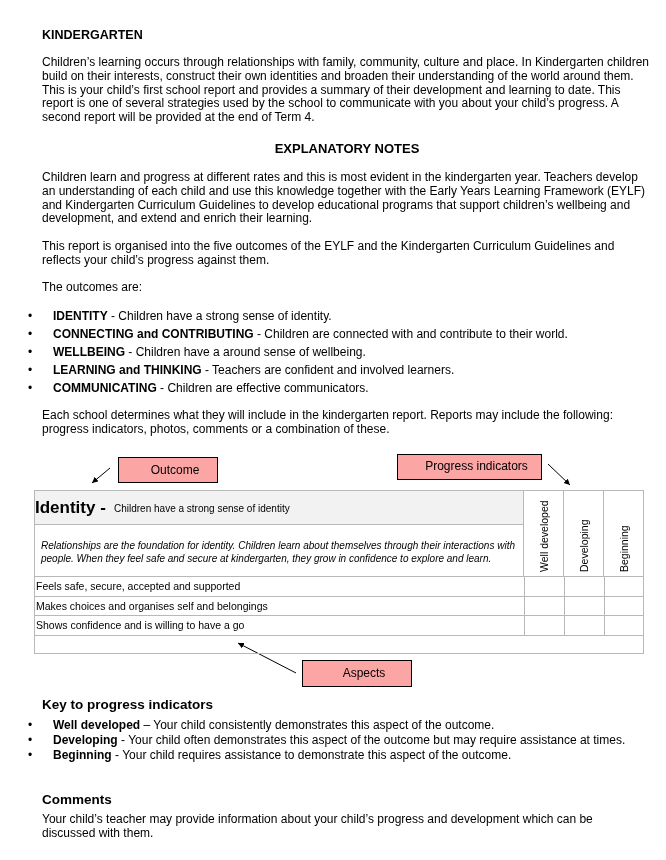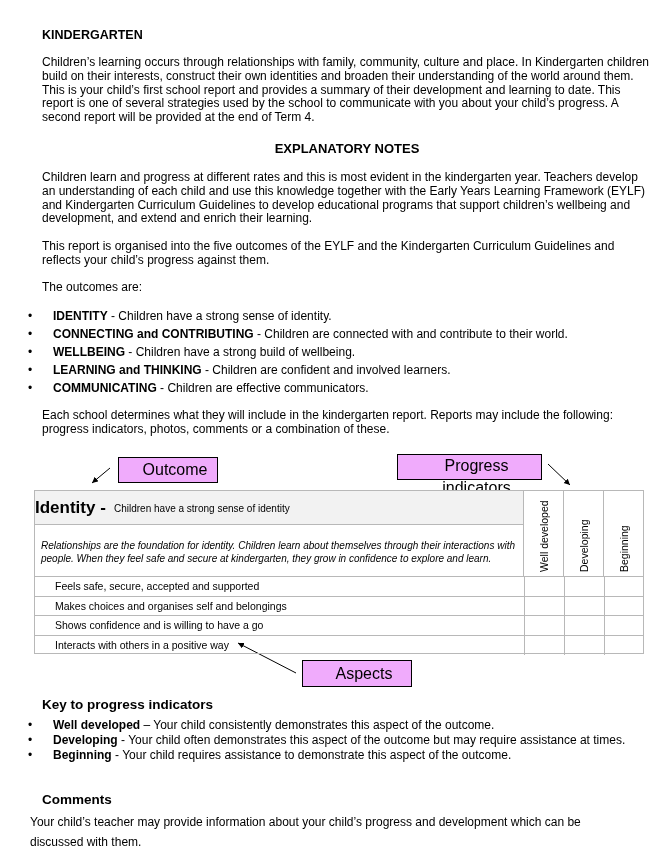--- a/index.html
+++ b/index.html
@@ -8,21 +8,21 @@
   .abs { position:absolute;padding-left:14px; }
   .h-kinder { left:28px; top:28px; font-weight:bold; font-size:12.5px; }
   .para { left:28px; width:610px; font-size:12px; line-height:13.8px; }
   .h-notes { left:0; width:666px; top:141px; text-align:center; font-weight:bold; font-size:13px; }
   .outcomes { left:28px; top:309px; margin:0; padding:0; list-style:none; }
   .outcomes li { position:relative; padding-left:25px; height:18px; line-height:14px; font-size:12px; }
   .outcomes li .bullet { position:absolute; left:0; top:0; font-size:12px; }
   b { font-weight:bold; }
 
   
-  .callout { border:1px solid #000; background:#f0abfc; text-align:center; font-size:16px; box-sizing:border-box; }
+  .callout { border:1px solid #000; background:#fca5a5; text-align:center; font-size:12px; box-sizing:border-box; }
   .callout-outcome { left:118px; top:457px; width:100px; height:26px; line-height:24px; }
   .callout-progress { left:397px; top:454px; width:145px; height:26px; line-height:22px; }
   .callout-aspects { left:302px; top:660px; width:110px; height:27px; line-height:25px; }
   svg.arrows { position:absolute; left:0; top:0; width:666px; height:860px; pointer-events:none; }
 
   
   .tbl { left:34px; top:490px; width:610px; height:164px; box-sizing:border-box;
          border:1px solid #b8b8b8; }
   .tbl .cell { position:absolute; box-sizing:border-box; }
   .t-head { left:0; top:0; width:489px; height:34px; background:#f2f2f2; border-bottom:1px solid #b8b8b8; border-right:1px solid #b8b8b8; }
@@ -30,50 +30,50 @@
   .t-head .small { position:absolute; left:79px; top:12px; font-size:10px; }
   .t-desc { left:0; top:34px; width:489px; height:52px; border-right:1px solid #b8b8b8; border-bottom:1px solid #b8b8b8; }
   .t-desc span { position:absolute; left:6px; top:14px; width:478px; font-style:italic; font-size:10px; line-height:13px; }
   .t-colhead { top:0; height:86px; border-right:1px solid #b8b8b8; border-bottom:1px solid #b8b8b8; }
   .t-colhead span { position:absolute; bottom:4px; left:50%; transform-origin:left bottom;
                     transform:rotate(-90deg) translate(0, 50%); white-space:nowrap; font-size:10.5px; }
   .col1 { left:489px; width:40px; }
   .col2 { left:529px; width:40px; }
   .col3 { left:569px; width:40px; border-right:none !important; }
   .t-row { left:0; width:608px; height:19.5px; border-bottom:1px solid #b8b8b8; }
-  .t-row .lbl { position:absolute; left:20px; top:3px; font-size:10.5px; width:480px; height:18px; }
+  .t-row .lbl { position:absolute; left:1px; top:3px; font-size:10.5px; width:480px; height:18px; }
   .t-row .c { position:absolute; top:0; height:100%; border-left:1px solid #b8b8b8; box-sizing:border-box; }
   .t-row .c1 { left:489px; width:40px; }
   .t-row .c2 { left:529px; width:40px; }
   .t-row .c3 { left:569px; width:39px; }
   .t-row.last { border-bottom:none; }
 
   .h-key { left:28px; top:697px; font-weight:bold; font-size:13.5px; }
   .keylist { left:28px; top:718px; margin:0; padding:0; list-style:none; width:600px; }
   .keylist li { position:relative; padding-left:25px; line-height:14px; font-size:12px; margin-bottom:1px; }
   .keylist li .bullet { position:absolute; left:0; top:0; }
   .h-comments { left:28px; top:792px; font-weight:bold; font-size:13.5px; }
-  .comments-text { left:16px; top:812px; width:560px; font-size:12px; line-height:20px; }
+  .comments-text { left:28px; top:812px; width:560px; font-size:12px; line-height:14px; }
 </style>
 </head>
 <body>
 
 <div class="abs h-kinder">KINDERGARTEN</div>
 <div class="abs para" style="top:56px;">Children’s learning occurs through relationships with family, community, culture and place. In Kindergarten children build on their interests, construct their own identities and broaden their understanding of the world around them. This is your child’s first school report and provides a summary of their development and learning to date. This report is one of several strategies used by the school to communicate with you about your child’s progress. A second report will be provided at the end of Term 4.</div>
 
 <div class="abs h-notes">EXPLANATORY NOTES</div>
 <div class="abs para" style="top:171px;">Children learn and progress at different rates and this is most evident in the kindergarten year. Teachers develop an understanding of each child and use this knowledge together with the Early Years Learning Framework (EYLF) and Kindergarten Curriculum Guidelines to develop educational programs that support children’s wellbeing and development, and extend and enrich their learning.</div>
 <div class="abs para" style="top:240px;">This report is organised into the five outcomes of the EYLF and the Kindergarten Curriculum Guidelines and reflects your child’s progress against them.</div>
 <div class="abs para" style="top:281px;">The outcomes are:</div>
 
 <ul class="abs outcomes">
   <li><span class="bullet">•</span><b>IDENTITY</b><span> - Children have a strong sense of identity.</span></li>
   <li><span class="bullet">•</span><b>CONNECTING and CONTRIBUTING</b><span> - Children are connected with and contribute to their world.</span></li>
-  <li><span class="bullet">•</span><b>WELLBEING</b><span> - Children have a strong build of wellbeing.</span></li>
-  <li><span class="bullet">•</span><b>LEARNING and THINKING</b><span> - Children are confident and involved learners.</span></li>
+  <li><span class="bullet">•</span><b>WELLBEING</b><span> - Children have a around sense of wellbeing.</span></li>
+  <li><span class="bullet">•</span><b>LEARNING and THINKING</b><span> - Teachers are confident and involved learners.</span></li>
   <li><span class="bullet">•</span><b>COMMUNICATING</b><span> - Children are effective communicators.</span></li>
 </ul>
 
 <div class="abs para" style="top:409px;">Each school determines what they will include in the kindergarten report. Reports may include the following: progress indicators, photos, comments or a combination of these.</div>
 
 <div class="abs callout callout-outcome">Outcome</div>
 <div class="abs callout callout-progress">Progress indicators</div>
 <div class="abs callout callout-aspects">Aspects</div>
 
 <svg class="arrows">
@@ -116,26 +116,20 @@
     <span class="c c1"></span>
       <span class="c c2"></span>
       <span class="c c3"></span>
   </div>
   <div class="cell t-row" style="top:125px;">
     <span class="lbl">Shows confidence and is willing to have a go</span>
     <span class="c c1"></span>
       <span class="c c2"></span>
       <span class="c c3"></span>
   </div>
-  <div class="cell t-row last" style="top:144.5px;">
-    <span class="lbl">Interacts with others in a positive way</span>
-    <span class="c c1"></span>
-      <span class="c c2"></span>
-      <span class="c c3"></span>
-  </div>
 </div>
 
 <div class="abs h-key">Key to progress indicators</div>
 <ul class="abs keylist">
   <li><span class="bullet">•</span><b>Well developed</b><span> – </span><span>Your child consistently demonstrates this aspect of the outcome.</span></li>
   <li><span class="bullet">•</span><b>Developing</b><span> - </span><span>Your child often demonstrates this aspect of the outcome but may require assistance at times.</span></li>
   <li><span class="bullet">•</span><b>Beginning</b><span> - </span><span>Your child requires assistance to demonstrate this aspect of the outcome.</span></li>
 </ul>
 
 <div class="abs h-comments">Comments</div>

